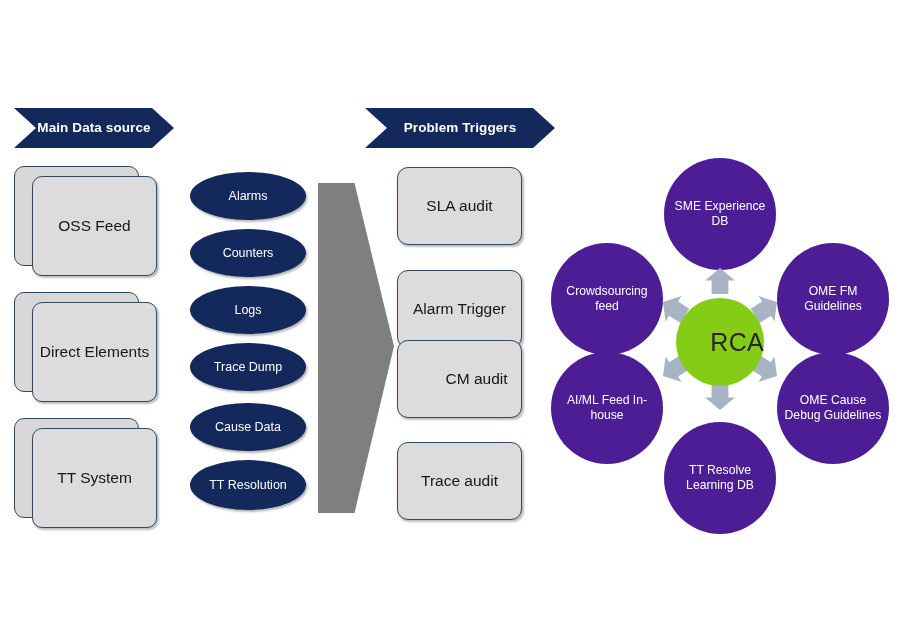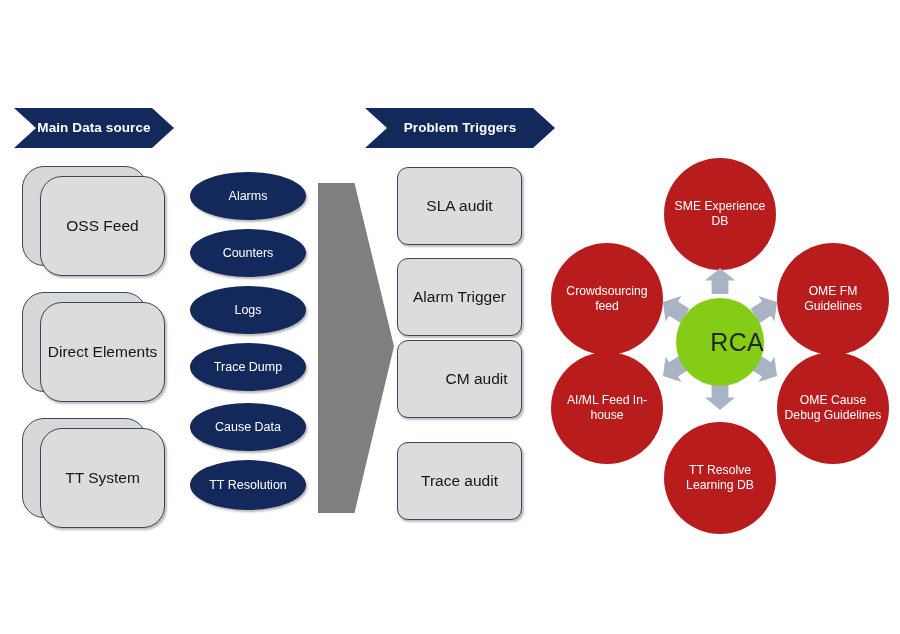--- a/index.html
+++ b/index.html
@@ -44,23 +44,22 @@
     filter: drop-shadow(1.5px 2px 1.6px rgba(90,90,90,0.55));
   }
   .banner .btxt { position: relative; width: 100%; }
 
   
   .stack { position: absolute; }
   .stackbox {
     position: absolute;
     background: #DCDCDC;
     border: 1.6px solid #34495B;
-    border-radius: 22px;
-    box-sizing: border-box;
-    margin-left: 8px;
+    border-radius: 10px;
+    box-sizing: border-box;
   }
   .stackbox.back { background: #D8D8D8; }
   .stackbox.front {
     display: flex;
     align-items: center;
     justify-content: center;
     text-align: center;
     font-size: 15.5px;
     line-height: 1.25;
     color: #161616;
@@ -102,21 +101,21 @@
     text-align: center;
     font-size: 15.5px;
     line-height: 1.25;
     color: #161616;
     box-shadow: 1.5px 2px 2px rgba(110,110,110,0.45);
   }
 
   
   .rca-circle {
     position: absolute;
-    background: #b91c1c;
+    background: #4c1d95;
     border-radius: 50%;
     color: #ffffff;
     display: flex;
     align-items: center;
     justify-content: center;
     text-align: center;
     font-size: 12.2px;
     line-height: 1.25;
     box-sizing: border-box;
     padding: 0 6px;
@@ -201,21 +200,21 @@
   </div>
 
   <div class="funnel" style="left:318px; top:183px; width:76px; height:330px;
               clip-path: polygon(0% 0%, 48% 0%, 100% 49.5%, 48% 100%, 0% 100%);">
   </div>
 
   <div>
     <div class="pbox" style="left:397px; top:167px; width:125px; height:78px;">
       <span>SLA audit</span>
     </div>
-    <div class="pbox" style="left:397px; top:258px; width:125px; height:78px;">
+    <div class="pbox" style="left:397px; top:270px; width:125px; height:78px;">
       <span>Alarm Trigger</span>
     </div>
     <div class="pbox" style="left:397px; top:340px; width:125px; height:78px;padding-left:34px;">
       <span>CM audit</span>
     </div>
     <div class="pbox" style="left:397px; top:442px; width:125px; height:78px;">
       <span>Trace audit</span>
     </div>
   </div>
 

